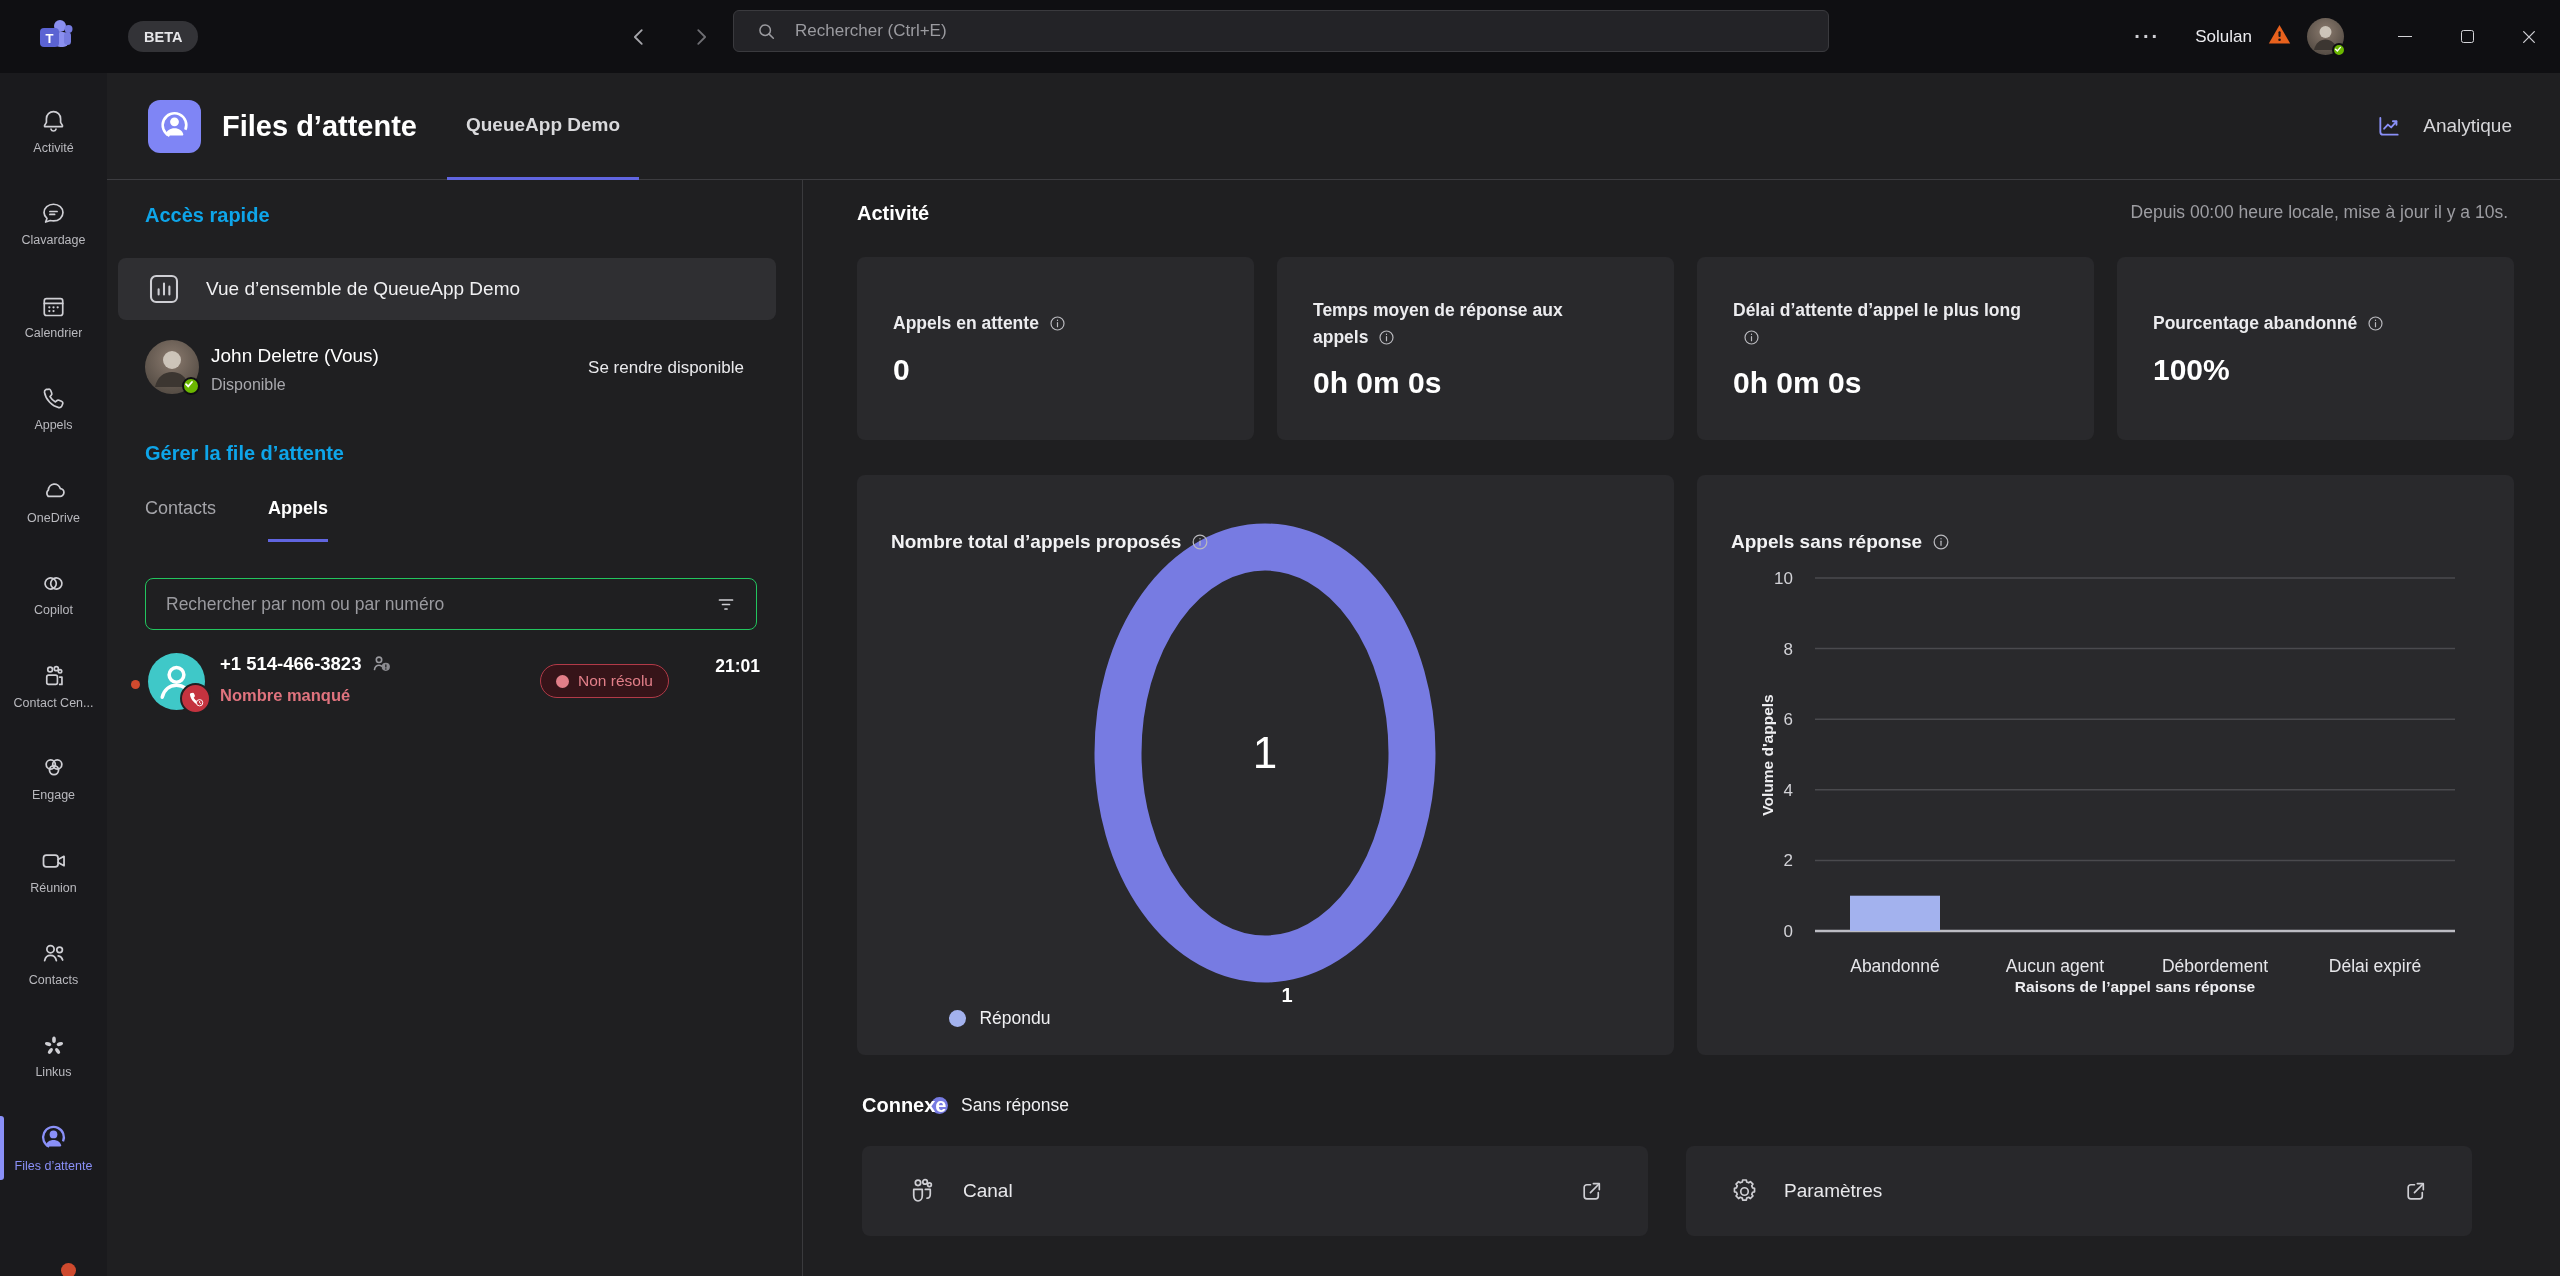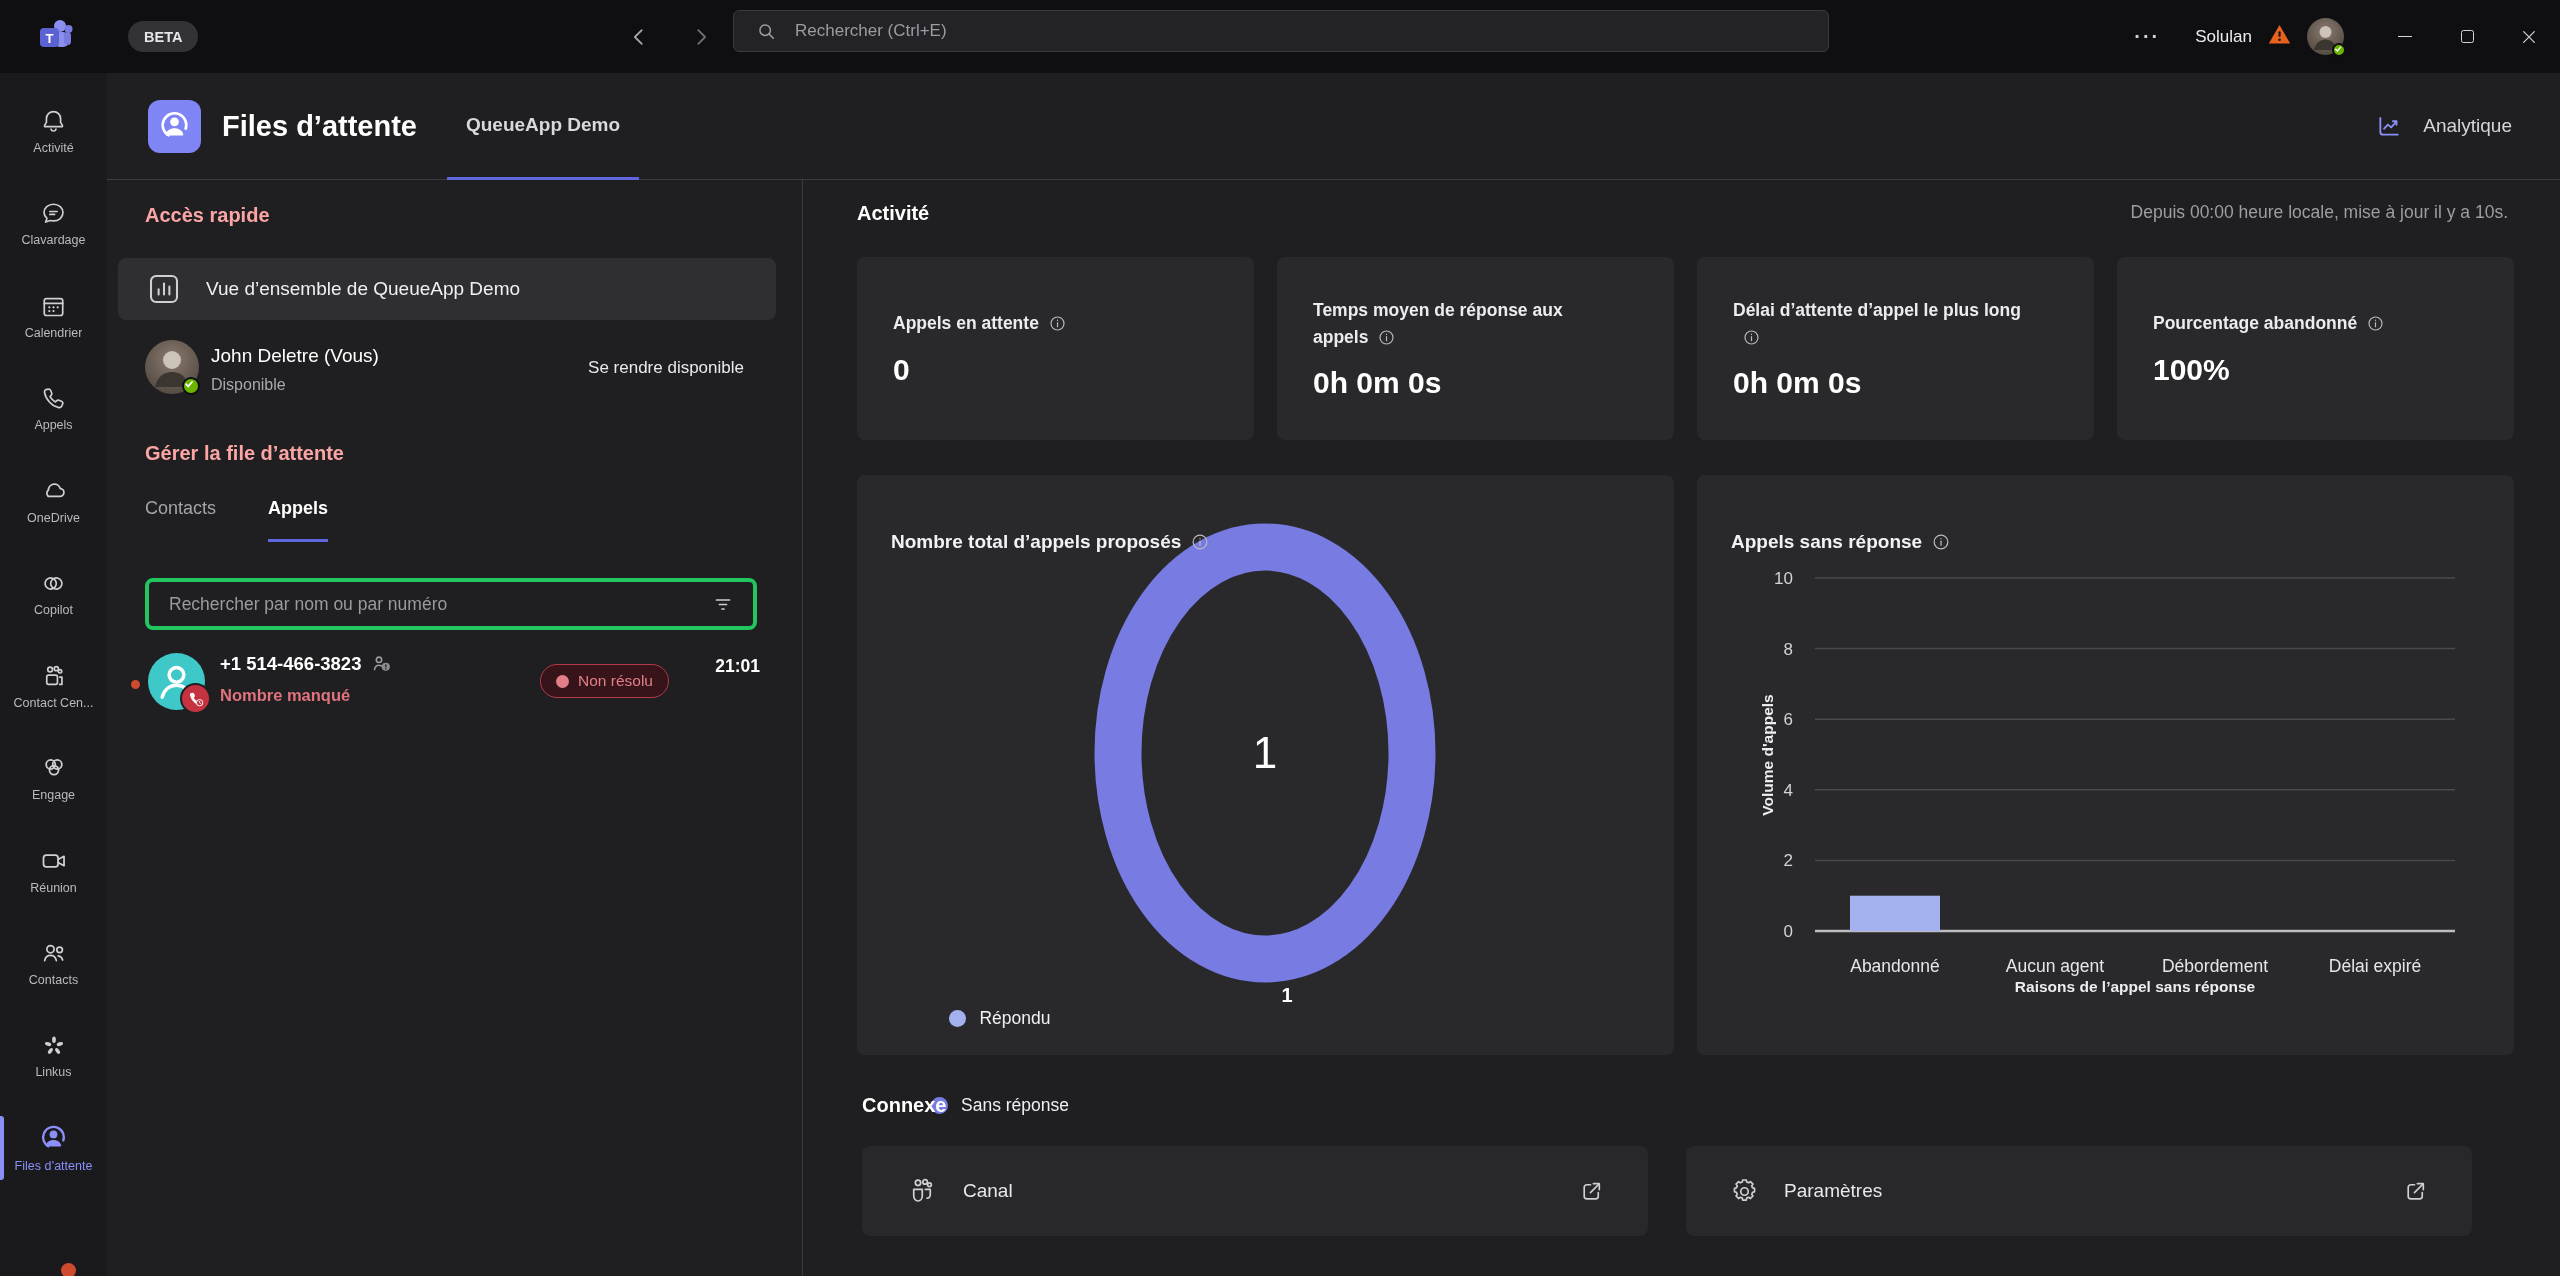--- a/index.html
+++ b/index.html
@@ -38,32 +38,32 @@
   .app-icon { position:absolute; left:41px; top:27px; width:53px; height:53px; background:#7f85f5; border-radius:12px;
     display:flex; align-items:center; justify-content:center; }
   .page-title { position:absolute; left:115px; top:37px; font-size:29px; font-weight:700; color:#fff; }
   .demo-tab { position:absolute; left:340px; top:0; width:192px; height:107px; display:flex; align-items:center;
     justify-content:center; font-size:19px; font-weight:600; color:#d9d9dc; border-bottom:3px solid #6065e0; cursor:pointer; }
   .analytics-btn { position:absolute; right:48px; top:33px; height:40px; display:flex; align-items:center; gap:21px;
     font-size:19px; color:#d6d6d9; cursor:pointer; }
 
   
   #sidebar { position:absolute; left:107px; top:180px; width:696px; height:1096px; background:#1f1f21; border-right:1px solid #3a3a3d; }
-  .side-h { font-size:20px; font-weight:700; color:#fca5a5; }
+  .side-h { font-size:20px; font-weight:700; color:#0ea5e9; }
   .overview-row { position:absolute; left:11px; top:78px; width:658px; height:62px; background:#2f2f32; border-radius:8px;
     display:flex; align-items:center; padding-left:27px; gap:23px; cursor:pointer; }
   .overview-label { font-size:19px; color:#f0f0f2; }
   .user-row { position:absolute; left:0; top:160px; width:696px; height:68px; }
   .user-name { position:absolute; left:104px; top:5px; font-size:19px; color:#fff; }
   .user-status { position:absolute; left:104px; top:36px; font-size:16px; color:#a8a8ad; }
   .user-action { position:absolute; right:59px; top:18px; font-size:17px; color:#e9e9ec; cursor:pointer; }
   .tabs-row { position:absolute; left:38px; top:318px; height:44px; display:flex; gap:52px; }
   .side-tab { font-size:18px; color:#a4a4a9; cursor:pointer; padding-bottom:12px; }
   .side-tab.active { color:#fff; font-weight:700; border-bottom:3.5px solid #6065e0; }
-  .side-search { position:absolute; left:38px; top:398px; width:612px; height:52px; border:4px solid #22c55e;
+  .side-search { position:absolute; left:38px; top:398px; width:612px; height:52px; border:1px solid #22c55e;
     border-radius:8px; display:flex; align-items:center; padding:0 18px 0 20px; background:#1f1f21; }
   .side-search input { flex:1; background:transparent; border:none; outline:none; color:#e6e6e9; font-size:17.5px;
     font-family:"Liberation Sans",sans-serif; }
   .side-search input::placeholder { color:#9a9a9f; }
   .call-row { position:absolute; left:0; top:468px; width:696px; height:78px; cursor:pointer; }
   .unread-dot { position:absolute; left:24px; top:32px; width:9px; height:9px; border-radius:50%; background:#cf4a2e; }
   .call-avatar { position:absolute; left:41px; top:5px; width:57px; height:57px; border-radius:50%; background:#3fc8c8; }
   .missed-badge { position:absolute; right:-6px; bottom:-4px; width:31px; height:31px; border-radius:50%;
     background:#c4333f; border:2.5px solid #1f1f21; display:flex; align-items:center; justify-content:center; }
   .call-number { position:absolute; left:113px; top:4px; font-size:18.5px; font-weight:700; color:#fff; display:flex; align-items:center; gap:9px; }

